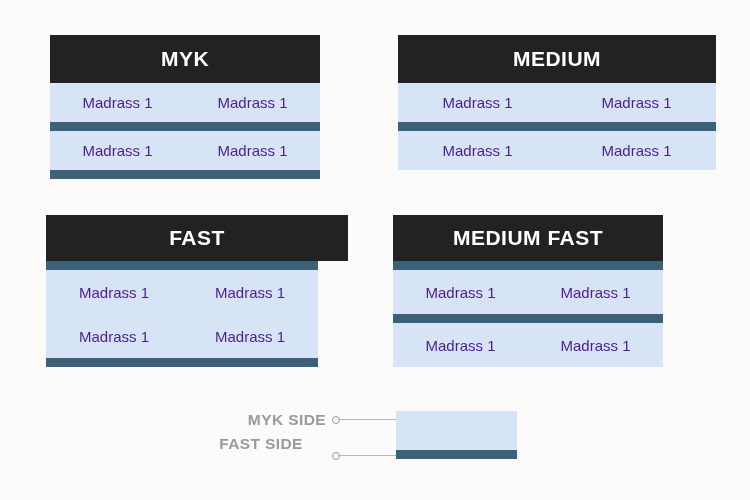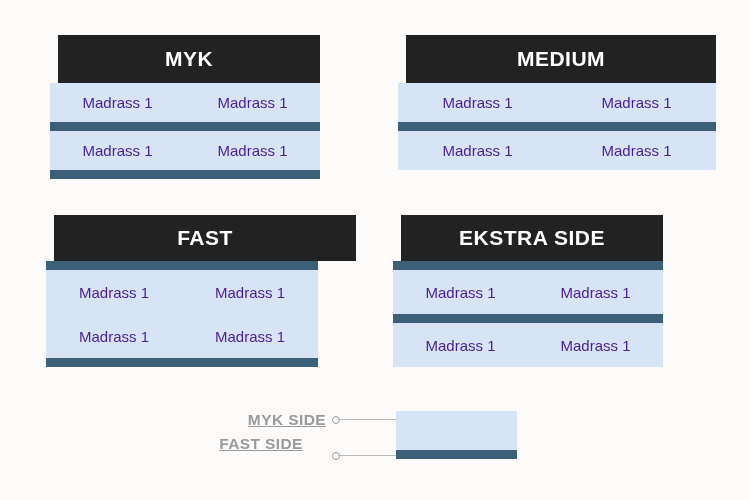--- a/index.html
+++ b/index.html
@@ -23,21 +23,20 @@
 
   .panel-header {
     background: #222222;
     color: #ffffff;
     font-weight: bold;
     text-align: left;
     letter-spacing: 0.5px;
     display: flex;
     align-items: center;
     justify-content: center;
-    margin-left: 8px;
   }
 
   .mattress-row {
     background: #d6e4f5;
     display: flex;
     align-items: center;
   }
 
   .mattress-cell {
     flex: 1;
@@ -85,21 +84,20 @@
   }
   .legend-label {
     position: absolute;
     color: #9a9a9a;
     font-size: 15.5px;
     font-weight: bold;
     letter-spacing: 0.4px;
     text-align: right;
     width: 130px;
     left: 0;
-    text-decoration: underline;
   }
   #legend-label-myk { top: 6px; }
   #legend-label-fast { top: 30px; text-align: center; }
 
   .legend-connector {
     position: absolute;
     height: 1px;
     background: #b8b8b8;
   }
   #legend-connector-myk { left: 142px; top: 14px; width: 60px; }
@@ -171,21 +169,21 @@
     <div class="mattress-cell">Madrass 1</div>
   </div>
   <div class="mattress-row">
     <div class="mattress-cell">Madrass 1</div>
     <div class="mattress-cell">Madrass 1</div>
   </div>
   <div class="divider-bar"></div>
 </div>
 
 <div class="panel" id="panel-ekstra">
-  <div class="panel-header">EKSTRA SIDE</div>
+  <div class="panel-header">MEDIUM FAST</div>
   <div class="divider-bar"></div>
   <div class="mattress-row">
     <div class="mattress-cell">Madrass 1</div>
     <div class="mattress-cell">Madrass 1</div>
   </div>
   <div class="divider-bar"></div>
   <div class="mattress-row">
     <div class="mattress-cell">Madrass 1</div>
     <div class="mattress-cell">Madrass 1</div>
   </div>

